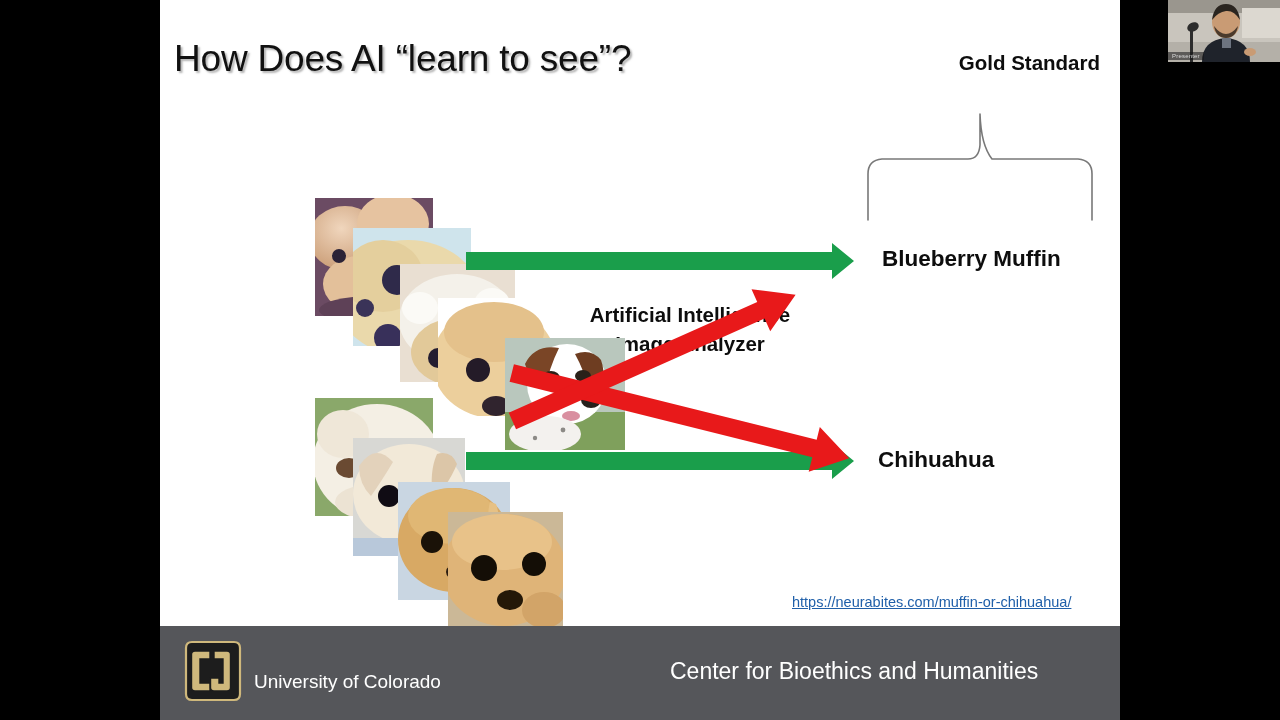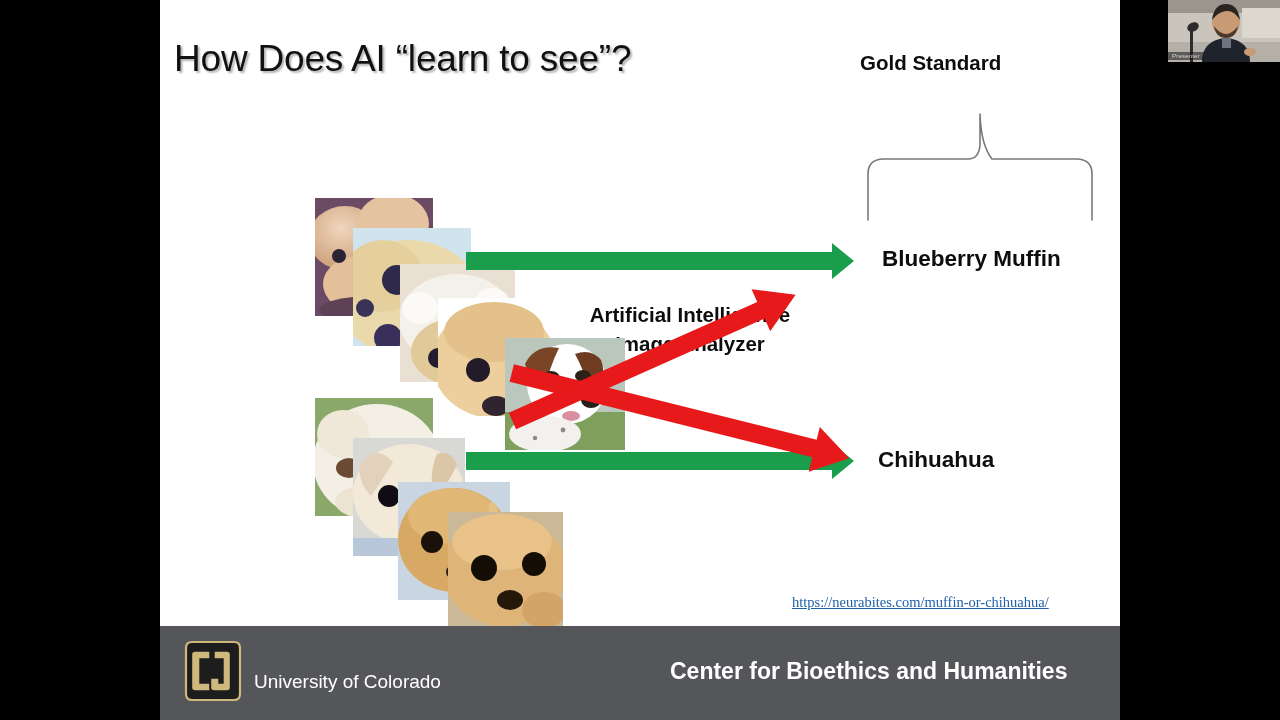--- a/index.html
+++ b/index.html
@@ -41,21 +41,21 @@
     letter-spacing: -0.2px;
     white-space: nowrap;
     text-shadow: 2px 2px 2px rgba(120,120,120,0.55);
   }
   
   .gs-label {
     position: absolute;
     left: 700px;
     top: 48px;
     width: 240px;
-    text-align: left;
+    text-align: right;
     font-size: 20.5px;
     font-weight: bold;
     color: #0d0d0d;
     line-height: 29px;
   }
   .brace {
     position: absolute;
     left: 700px;
     top: 112px;
     width: 240px;
@@ -105,21 +105,20 @@
   
   .source-link {
     position: absolute;
     left: 632px;
     top: 594px;
     font-size: 14.5px;
     color: #1f5fa9;
     text-decoration: underline;
     white-space: nowrap;
     z-index: 12;
-    font-family: Liberation Serif, serif;
   }
   
   .footer {
     position: absolute;
     left: 0;
     top: 626px;
     width: 960px;
     height: 94px;
     background: #55565a;
     z-index: 14;
@@ -139,21 +138,21 @@
     color: #ffffff;
     line-height: 25px;
     font-weight: 400;
     margin-top: 26px;
   }
   .footer-center {
     position: absolute;
     left: 510px;
     top: 32px;
     font-size: 23px;
-    font-weight: bold;
+    font-weight: normal;
     color: #ffffff;
     white-space: nowrap;
   }
   
   .presenter {
     position: absolute;
     left: 1168px;
     top: 0px;
     width: 112px;
     height: 62px;

